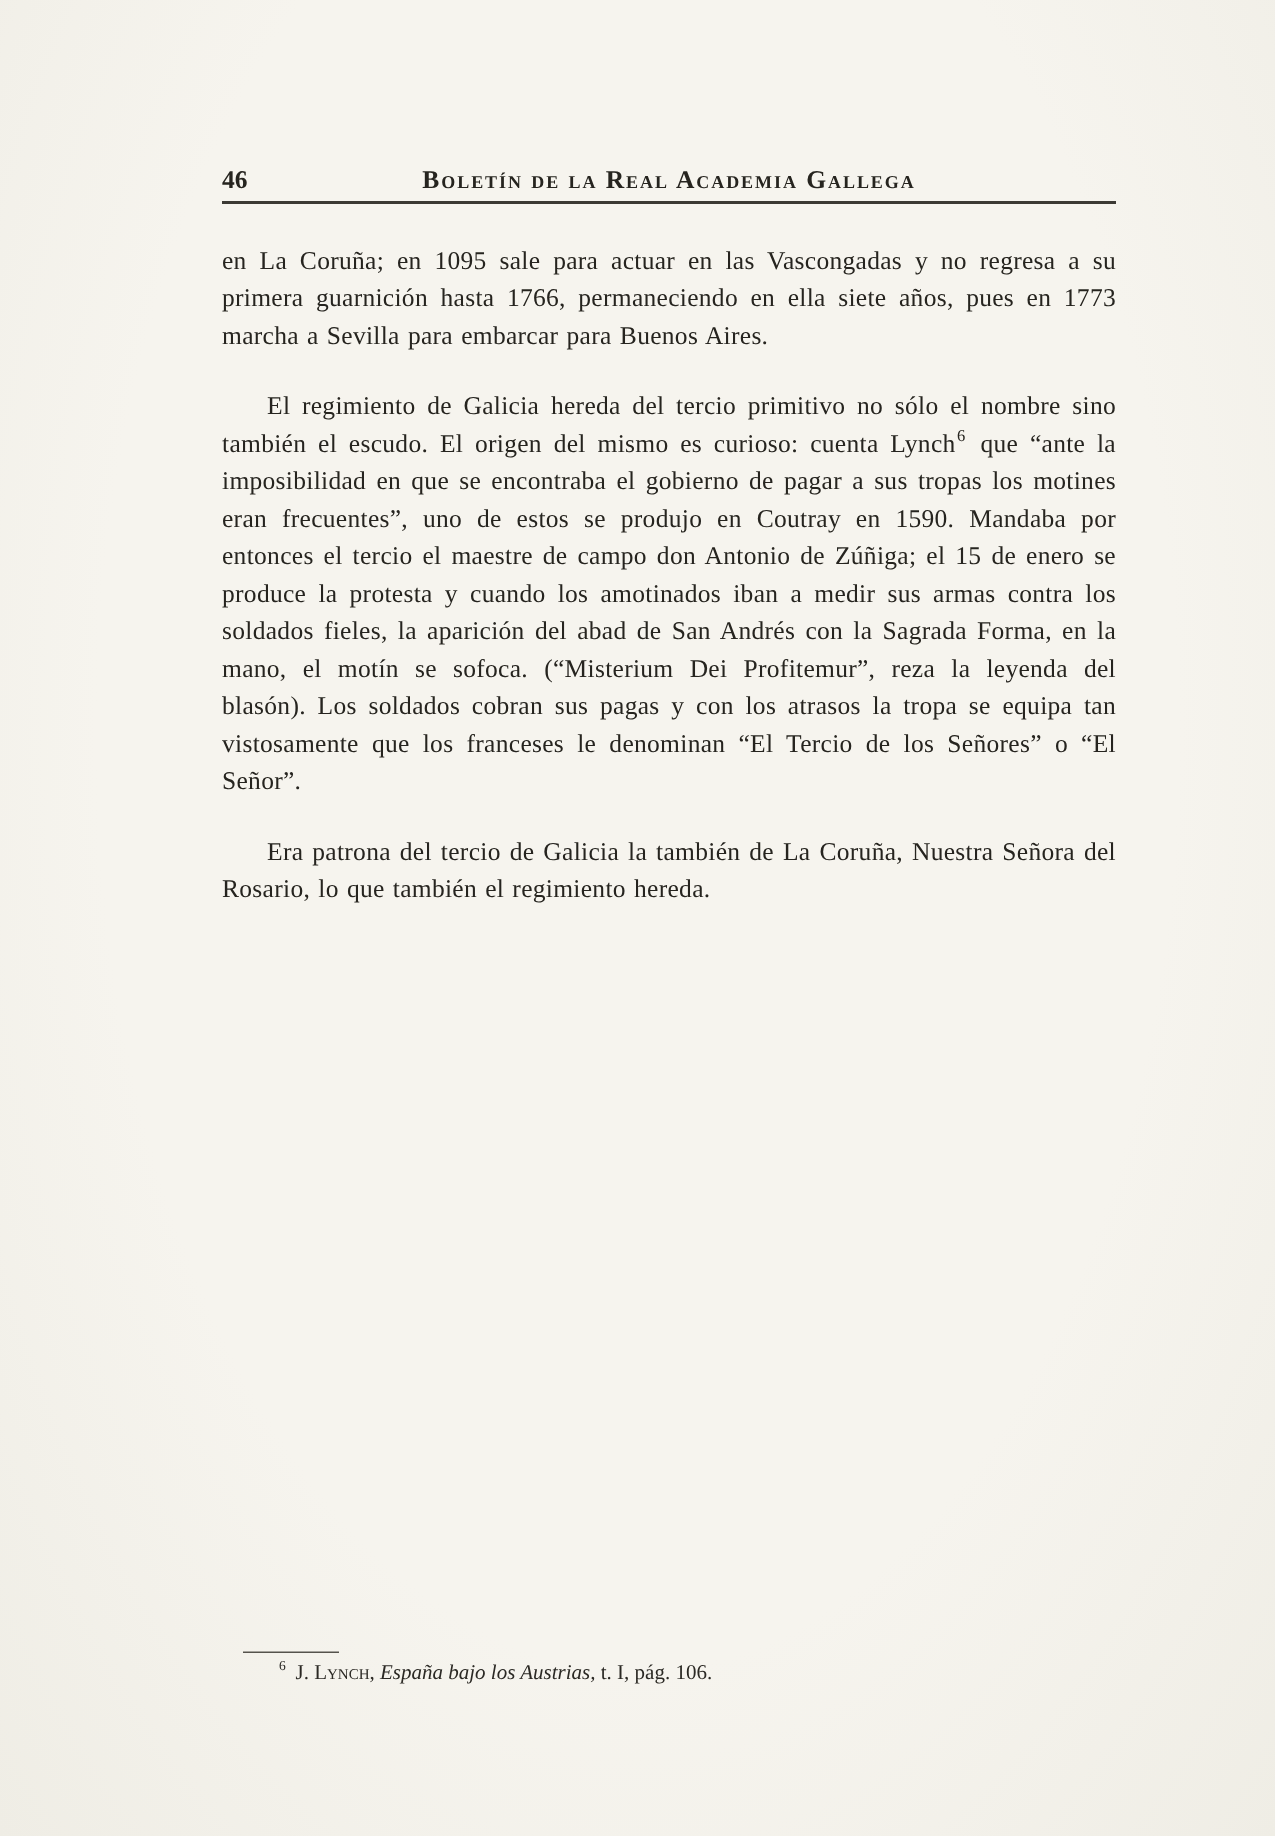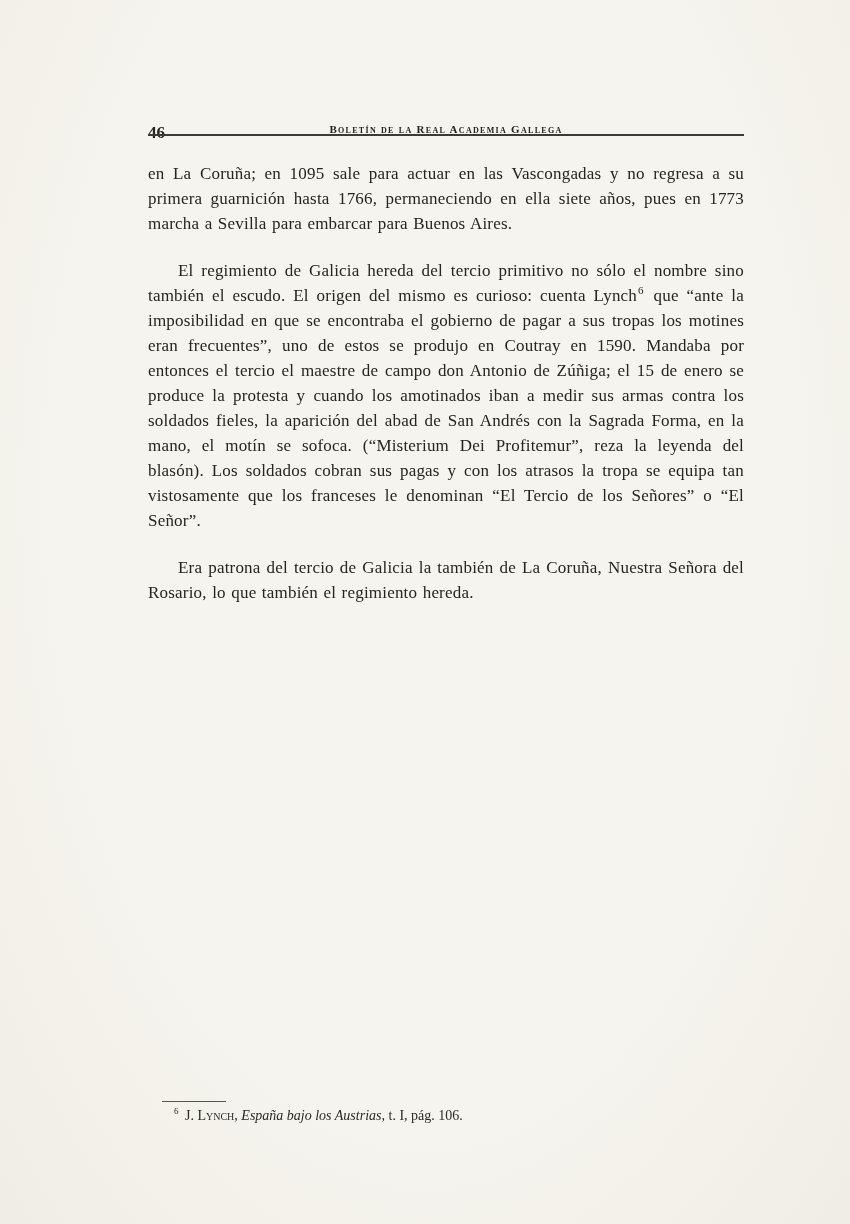--- a/index.html
+++ b/index.html
@@ -12,38 +12,38 @@
       position: relative;
       width: 850px;
       height: 1224px;
       background: #f4f2ec;
       background-image: radial-gradient(ellipse at 50% 40%, #f6f4ee 60%, #efede5 100%);
       color: #26241f;
       overflow: hidden;
     }
     .page-header {
       position: absolute;
-      top: 123px;
+      top: 110px;
       left: 148px;
       width: 596px;
       display: flex;
-      align-items: flex-start;
+      align-items: center;
     }
     .page-number {
       font-weight: bold;
       font-size: 17px;
       width: 60px;
     }
     .header-title {
       flex: 1;
       text-align: center;
       font-weight: bold;
       font-variant: small-caps;
       letter-spacing: 1.3px;
-      font-size: 11px;
+      font-size: 17px;
       padding-right: 60px;
       white-space: nowrap;
     }
     .header-rule {
       position: absolute;
       top: 134px;
       left: 148px;
       width: 596px;
       height: 2px;
       background: #3c3a34;
@@ -73,21 +73,21 @@
       top: 1101px;
       left: 162px;
       width: 64px;
       height: 1px;
       background: #55534c;
       border: none;
     }
     .footnote-text {
       position: absolute;
       top: 1106px;
-      left: 174px;
+      left: 186px;
       width: 554px;
       font-size: 14px;
       line-height: 19px;
       color: #2b2924;
     }
     .footnote-text sup {
       font-size: 9px;
       line-height: 0;
       vertical-align: super;
       margin-right: 3px;

